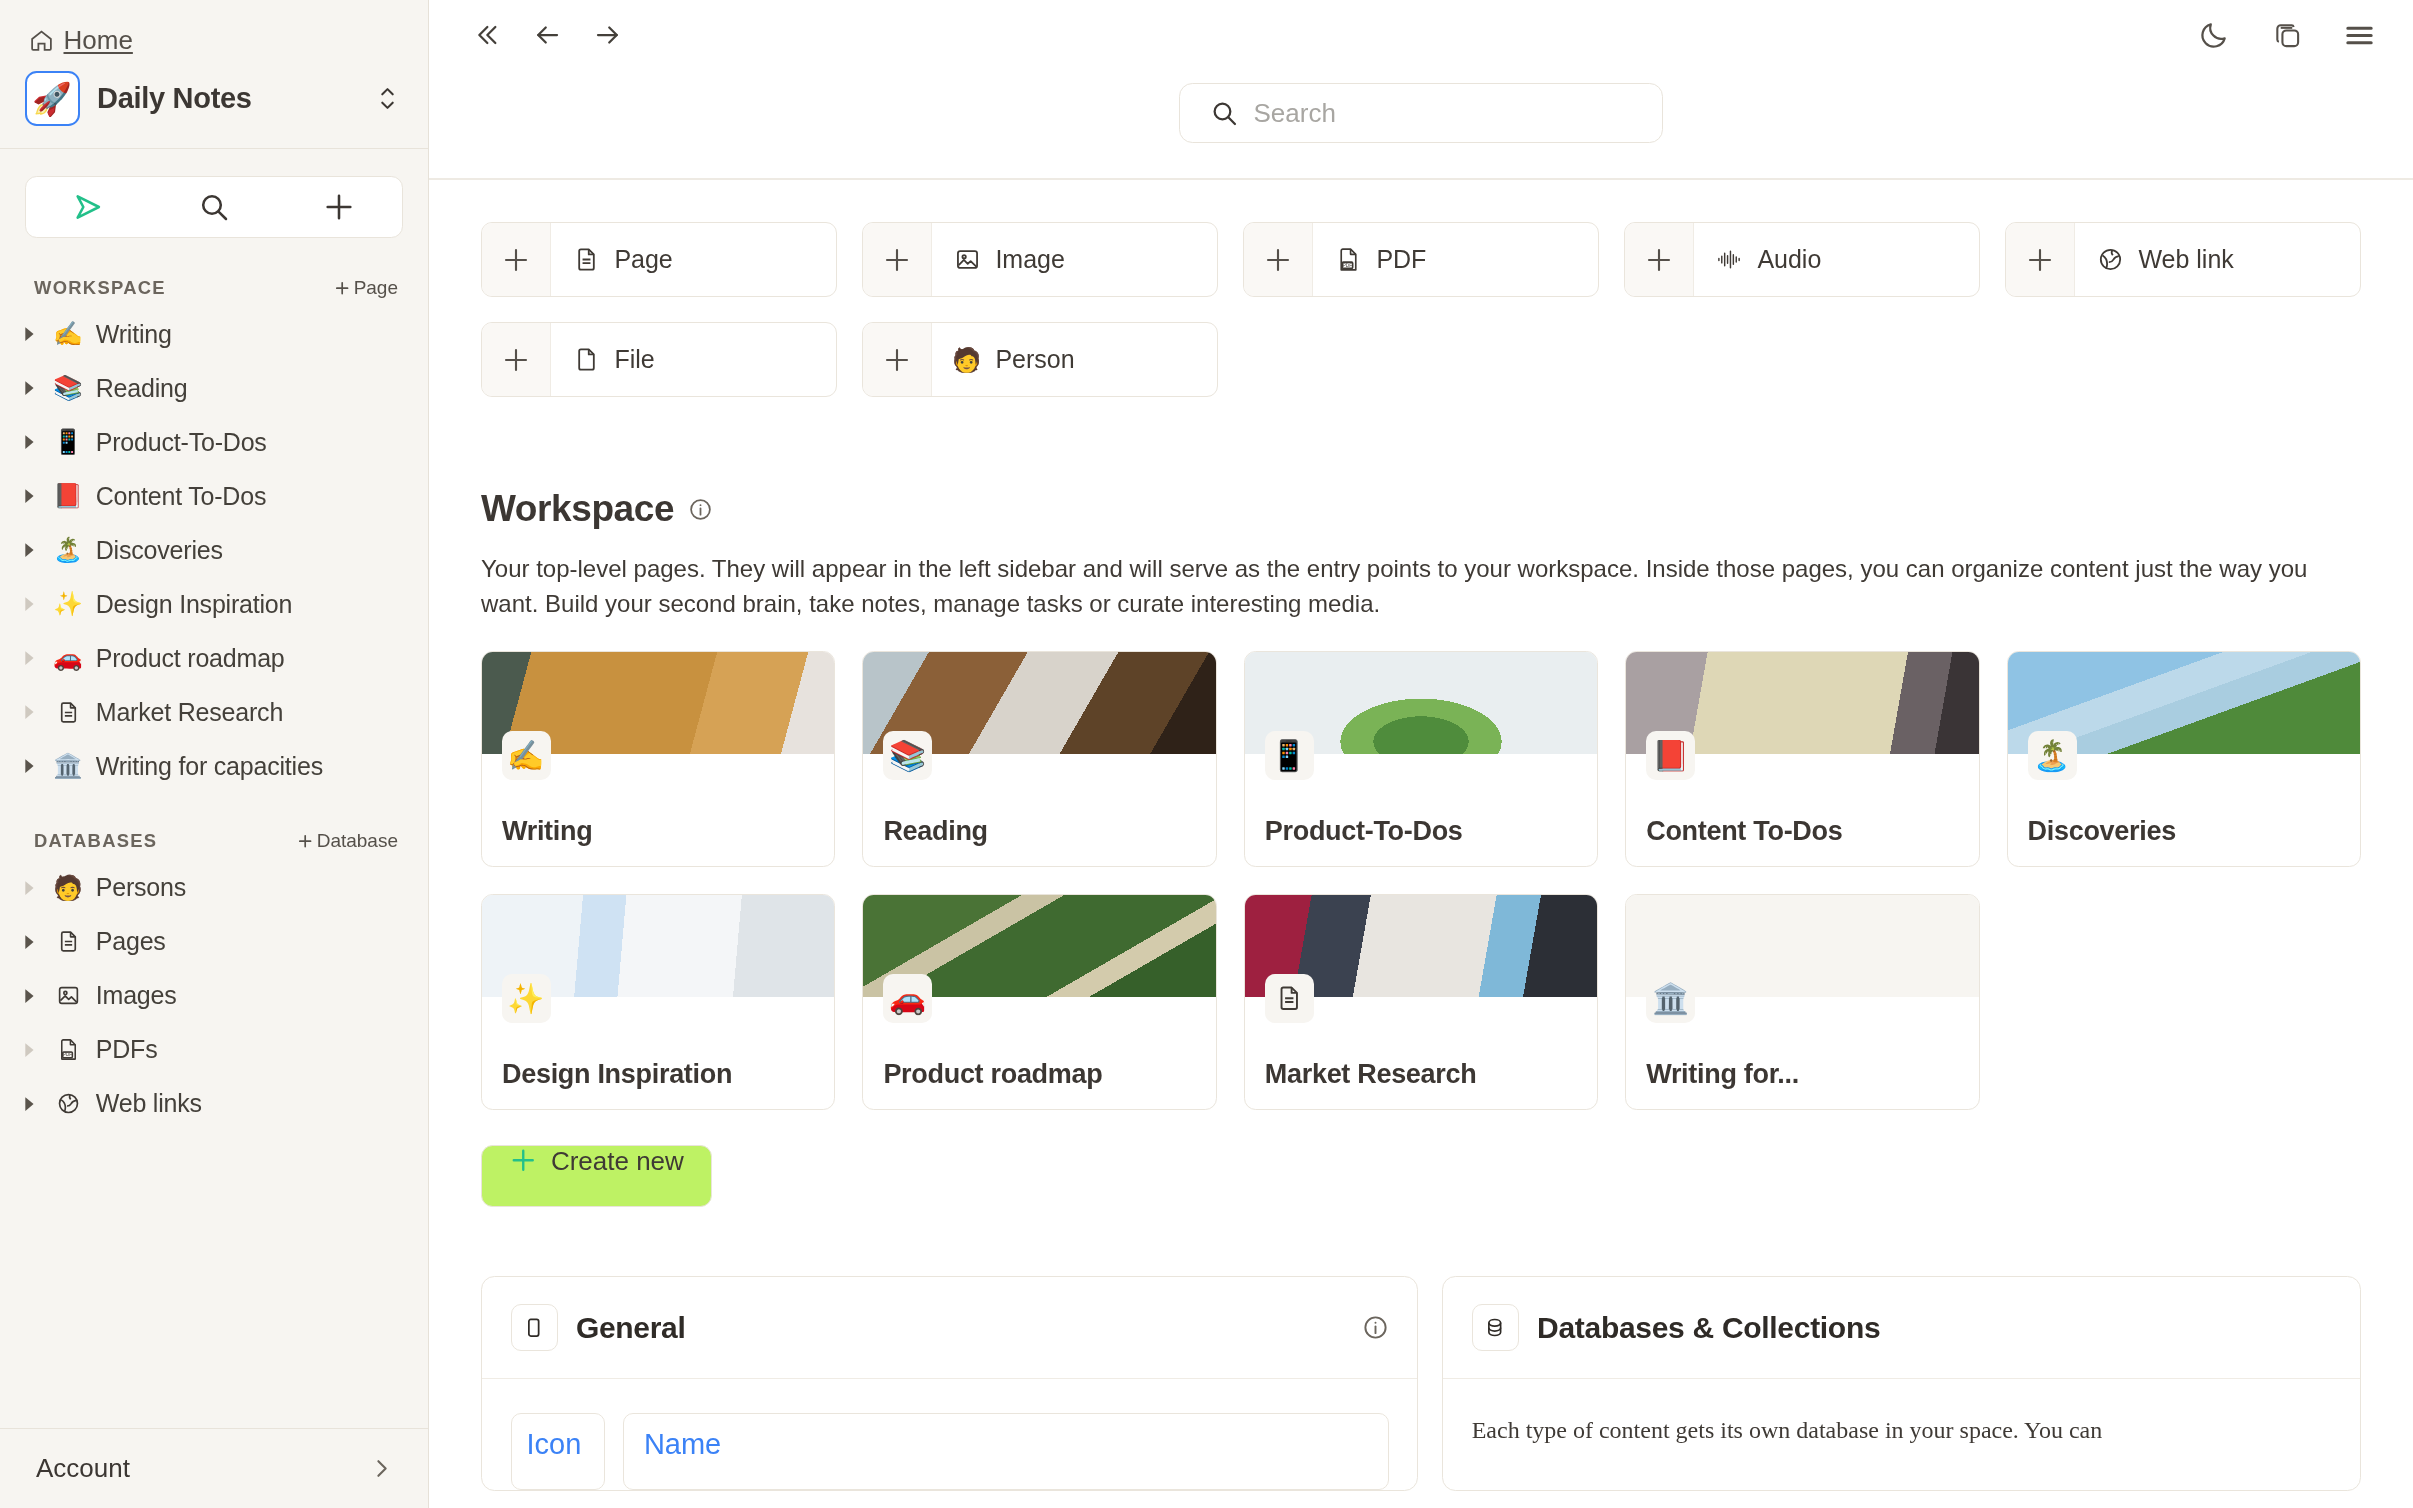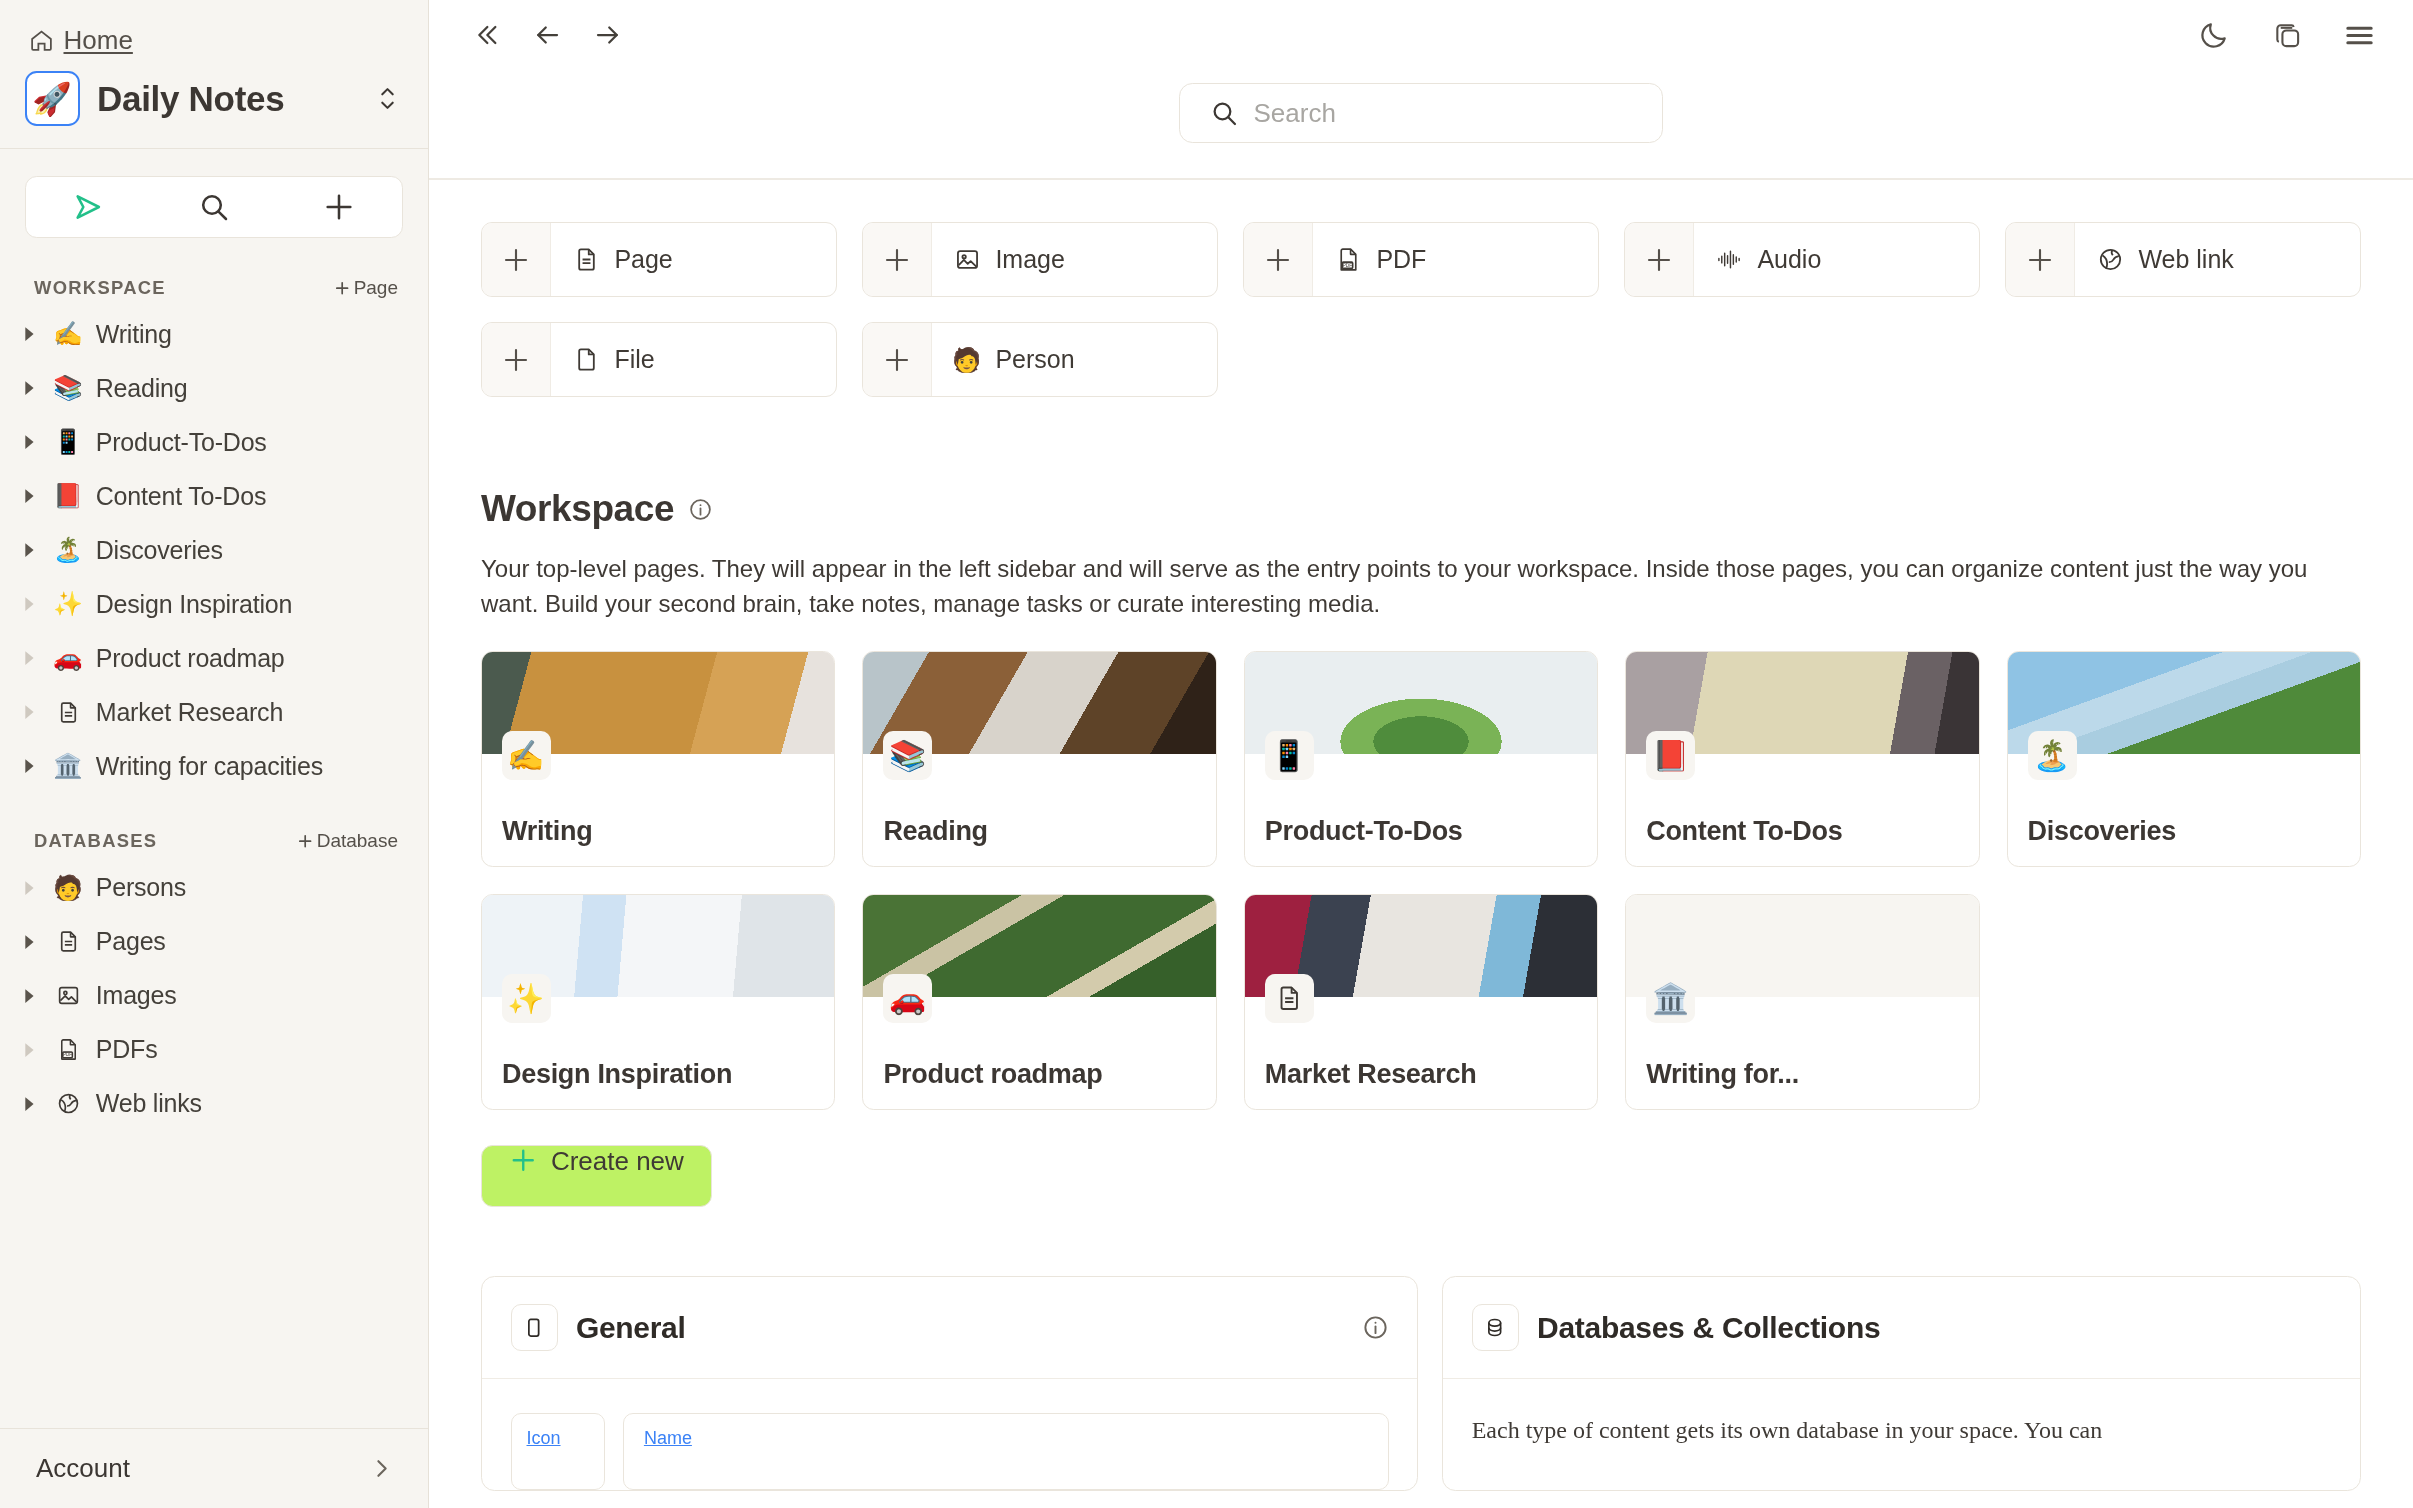--- a/index.html
+++ b/index.html
@@ -35,21 +35,21 @@
     padding: 11.7px 28.5px 22px 25px; gap: 17px;
     border-bottom: 1.7px solid #e8e3da;
   }
   .space-emoji-box {
     width: 55px; height: 55px; border-radius: 11.7px;
     background: #ffffff; border: 2.5px solid #3b82f6;
     display: flex; align-items: center; justify-content: center;
     font-size: 32px; flex: 0 0 55px;
   }
   .space-title {
-    font-size: 35px; font-weight: 700; color: #3c3733;
+    font-size: 29px; font-weight: 700; color: #3c3733;
     flex: 1; letter-spacing: -0.3px;
   }
   .chev-updown { width: 25px; height: 37px; flex: 0 0 25px; }
 
   .action-bar {
     margin: 27px 25px 8.4px 25px;
     height: 62px; background: #ffffff;
     border: 1.7px solid #e9e4db; border-radius: 11.7px;
     display: flex; align-items: center;
   }
@@ -215,21 +215,21 @@
   .panel-text { font-size: 24px; color: #3f3a35; line-height: 1.45; font-family: Liberation Serif, serif; }
   .field-row { display: flex; gap: 18.4px; }
   .field-icon-box {
     width: 94px; height: 77px; border: 1.7px solid #eae5dc;
     border-radius: 10px; padding: 13.4px 0 0 15px; flex: 0 0 94px;
   }
   .field-name-box {
     flex: 1; height: 77px; border: 1.7px solid #eae5dc;
     border-radius: 10px; padding: 13.4px 0 0 20px;
   }
-  .field-label { font-size: 18px; color: #3b82f6; text-decoration: underline; }
+  .field-label { font-size: 29px; color: #3b82f6; }
 </style>
 </head>
 <body>
 
 <div class="app">
 
   <aside class="sidebar">
 
     <div class="home-row">
       <svg class="home-icon" viewBox="0 0 24 24" fill="none" stroke="#55504a" stroke-width="1.7">

